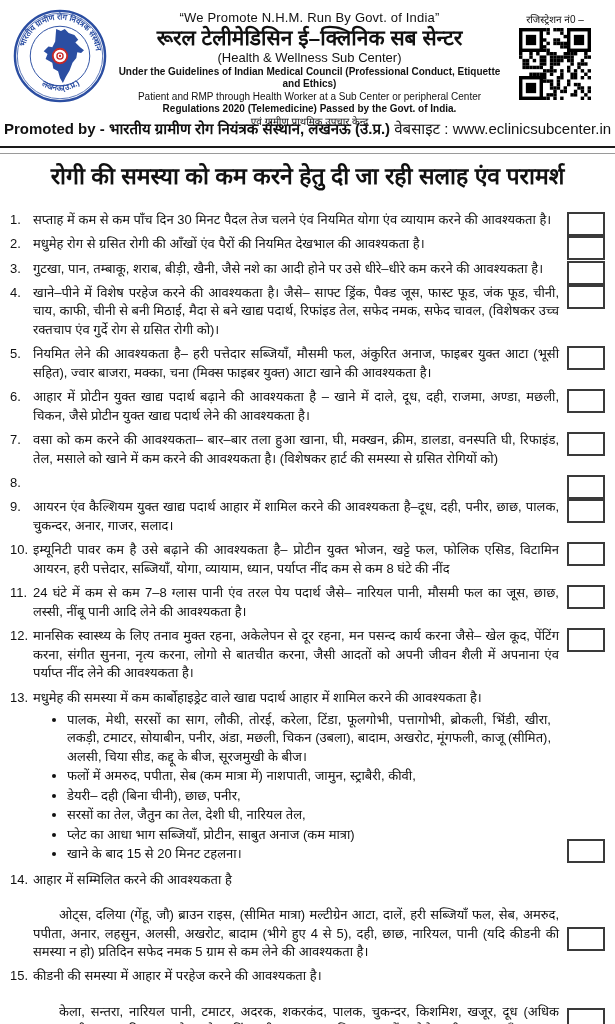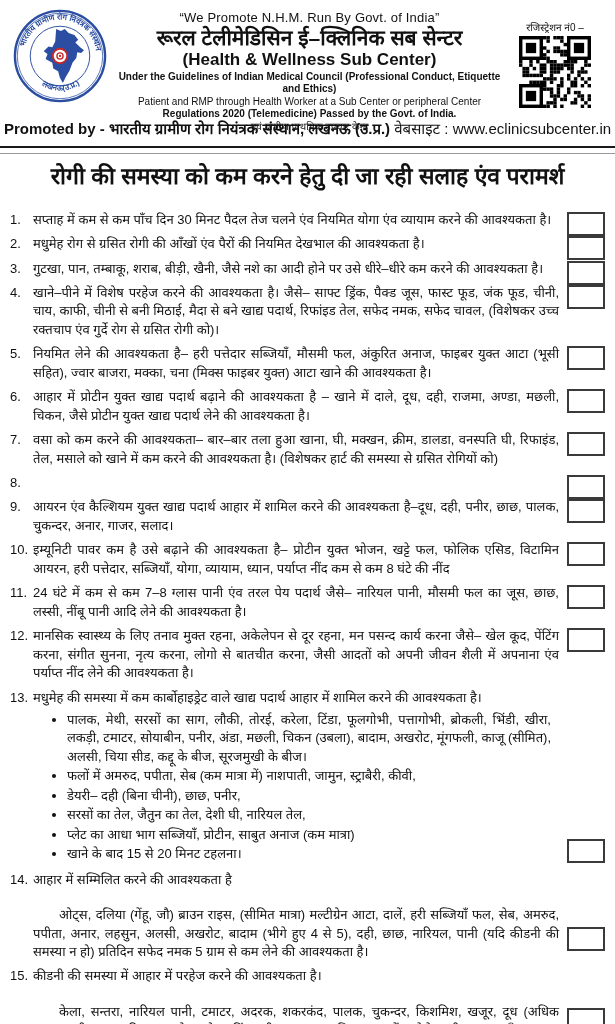--- a/index.html
+++ b/index.html
@@ -6,24 +6,24 @@
   .page{
     position:relative;width:615px;height:1024px;margin:0 auto;background:#fff;
     font-family:"Liberation Sans","DejaVu Sans",sans-serif;color:#111;overflow:hidden;
   }
   
   .header{position:relative;height:112px;padding-top:4px;}
   .logo{position:absolute;left:12px;top:8px;width:96px;height:96px;}
   .head-center{margin:0 108px 0 112px;text-align:center;}
   .tagline{font-size:13px;letter-spacing:.2px;margin-top:6px;}
   .org-hindi{font-size:21px;font-weight:bold;line-height:1.15;margin-top:1px;}
-  .org-eng{font-size:17px;font-weight:bold;line-height:1.2;}
+  .org-eng{font-size:13px;font-weight:normal;line-height:1.2;}
   .h-line{font-size:10px;line-height:1.25;}
   .h-line.b{font-weight:bold;}
-  .head-right{position:absolute;right:14px;top:20px;width:92px;text-align:center;}
+  .head-right{position:absolute;right:14px;top:12px;width:92px;text-align:center;}
   .reg-label{font-size:10px;margin-bottom:2px;white-space:nowrap;}
   .qr{width:72px;height:72px;margin:0 auto;display:block;}
   .promoted{clear:both;text-align:center;font-size:15px;padding:2px 0 8px;}
   .promoted .pb{font-weight:bold;}
   .promoted .hin{font-weight:bold;}
   .rule-thick{border:0;border-top:2.5px solid #1a1a1a;margin:0;}
   .rule-thin{border:0;border-top:1px solid #9a9a9a;margin:5px 0 0;}
   
   .title{text-align:center;font-size:23px;font-weight:bold;margin:9px 4px 20px;line-height:1.2;}
   

